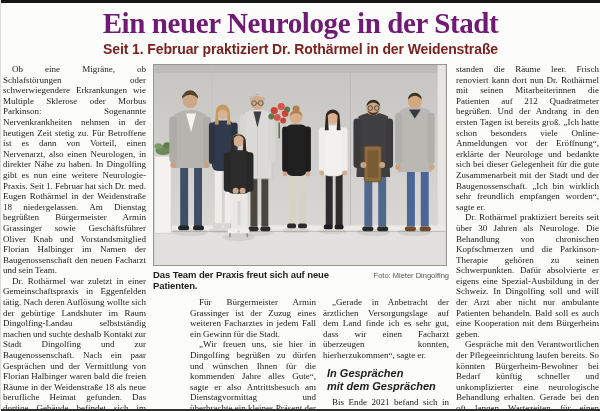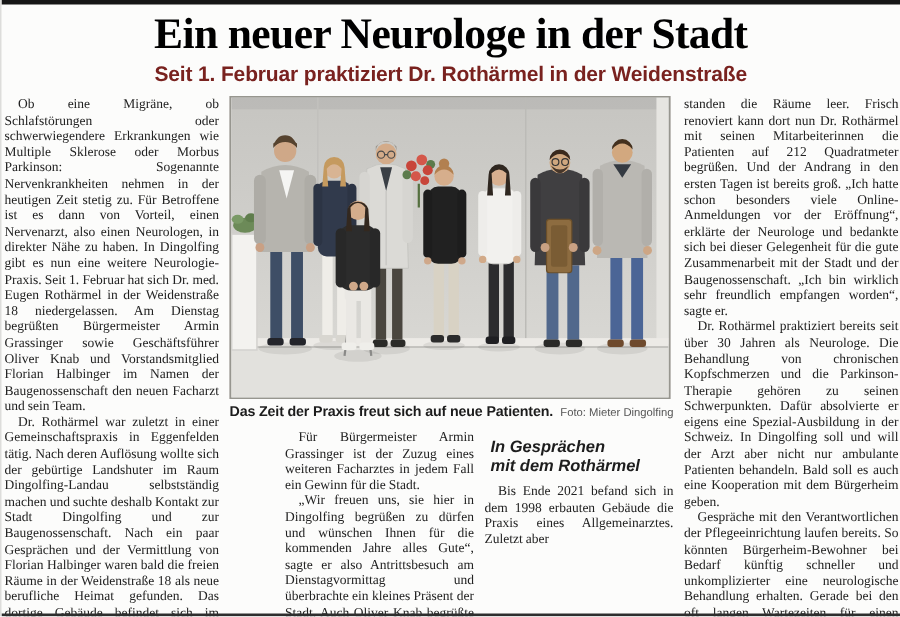--- a/index.html
+++ b/index.html
@@ -2,21 +2,21 @@
 <html lang="de"><head>
 <meta charset="utf-8">
 <style>
   * { margin:0; padding:0; box-sizing:border-box; }
   html,body { width:600px; height:411px; background:#fcfcfb; }
   body { font-family:"Liberation Serif","DejaVu Serif",serif; overflow:hidden; }
   .page { position:relative; width:600px; height:411px; background:#fcfcfb; overflow:hidden; border-left:1px solid #dddddb; }
   .top-rule { height:3px; background:#161616; width:100%; }
   .bottom-rule { position:absolute; bottom:0; left:0; width:100%; height:2px; background:#2e2e2e; }
   .head { text-align:center; }
-  .head h1 { font-family:"Liberation Serif","DejaVu Serif",serif; font-size:29px; line-height:31px; font-weight:700; color:#000000; letter-spacing:-0.4px; margin-top:5px; }
+  .head h1 { font-family:"Liberation Serif","DejaVu Serif",serif; font-size:29px; line-height:31px; font-weight:700; color:#701a75; letter-spacing:-0.4px; margin-top:5px; }
   .head h2 { font-family:"Liberation Sans","DejaVu Sans",sans-serif; font-size:14px; line-height:16px; font-weight:700; color:#79221f; letter-spacing:-0.1px; margin-top:2px; }
   .content { display:grid; grid-template-columns:143px 296px 143px; column-gap:7px; padding:0 2px; margin-top:7px; }
   .col p { font-size:9px; line-height:10.6px; color:#222; text-align:justify; hyphens:auto; -webkit-hyphens:auto; word-spacing:-0.2px; }
   .col p.indent { text-indent:9px; }
   .photo { width:296px; }
   .photo svg { display:block; border:1px solid #97968f; background:#cfceca; }
   .caption-row { display:flex; justify-content:space-between; align-items:baseline; margin-top:3px; font-family:"Liberation Sans","DejaVu Sans",sans-serif; }
   .caption { font-size:9.5px; font-weight:700; color:#1c1c1c; letter-spacing:-0.1px; }
   .credit { font-size:7.5px; font-weight:400; color:#555; white-space:nowrap; }
   .midcols { display:grid; grid-template-columns:1fr 1fr; column-gap:7px; margin-top:6px;margin-left:37px; }
@@ -209,33 +209,34 @@
               <rect x="93" y="88" width="7" height="40" rx="3.5" fill="#282828"></rect>
             <circle cx="82" cy="127" r="3" fill="#d0a98a"></circle>
               <circle cx="89" cy="127" r="3" fill="#d0a98a"></circle>
             <circle cx="85" cy="76" r="6.5" fill="#d4ad8c"></circle>
             <path d="M78,75 A7.5,7.5 0 0 1 92,75 L93,90 L89,90 L90,74 Q85,68 80,74 L81,90 L77,90 Z" fill="#33281f"></path>
           </g>
         </svg>
       </figure>
 
       <div class="caption-row">
-        <span class="caption">Das Zeit der Praxis freut sich auf neue Patienten.</span>
+        <span class="caption">Das Team der Praxis freut sich auf neue Patienten.</span>
         <span class="credit">Foto: Mieter Dingolfing</span>
       </div>
 
       <div class="midcols">
         <div class="col">
           <p class="indent">Für Bürgermeister Armin Grassinger ist der Zuzug eines weiteren Facharztes in jedem Fall ein Gewinn für die Stadt.</p>
           <p class="indent">„Wir freuen uns, sie hier in Dingolfing begrüßen zu dürfen und wünschen Ihnen für die kommenden Jahre alles Gute“, sagte er also Antrittsbesuch am Dienstagvormittag und überbrachte ein kleines Präsent der Stadt. Auch Oliver Knab begrüßte den neuen Mieter.</p>
         </div>
         <div class="col">
+          <p class="indent">„Gerade in Anbetracht der ärztlichen Versorgungslage auf dem Land finde ich es sehr gut, dass wir einen Facharzt überzeugen konnten, hierherzukommen“, sagte er.</p>
           <h3 class="subhead">
             <div>In Gesprächen</div>
-            <div>mit dem Rothärmel</div>
+            <div>mit dem Gesprächen</div>
           </h3>
           <p class="indent">Bis Ende 2021 befand sich in dem 1998 erbauten Gebäude die Praxis eines Allgemeinarztes. Zuletzt aber</p>
         </div>
       </div>
     </div>
 
     <div class="col">
       <p>standen die Räume leer. Frisch renoviert kann dort nun Dr. Rothärmel mit seinen Mitarbeiterinnen die Patienten auf 212 Quadratmeter begrüßen. Und der Andrang in den ersten Tagen ist bereits groß. „Ich hatte schon besonders viele Online-Anmeldungen vor der Eröffnung“, erklärte der Neurologe und bedankte sich bei dieser Gelegenheit für die gute Zusammenarbeit mit der Stadt und der Baugenossenschaft. „Ich bin wirklich sehr freundlich empfangen worden“, sagte er.</p>
       <p class="indent">Dr. Rothärmel praktiziert bereits seit über 30 Jahren als Neurologe. Die Behandlung von chronischen Kopfschmerzen und die Parkinson-Therapie gehören zu seinen Schwerpunkten. Dafür absolvierte er eigens eine Spezial-Ausbildung in der Schweiz. In Dingolfing soll und will der Arzt aber nicht nur ambulante Patienten behandeln. Bald soll es auch eine Kooperation mit dem Bürgerheim geben.</p>
       <p class="indent">Gespräche mit den Verantwortlichen der Pflegeeinrichtung laufen bereits. So könnten Bürgerheim-Bewohner bei Bedarf künftig schneller und unkomplizierter eine neurologische Behandlung erhalten. Gerade bei den oft langen Wartezeiten für einen Facharzttermin dürfte das ein großer Vorteil sein.</p>

